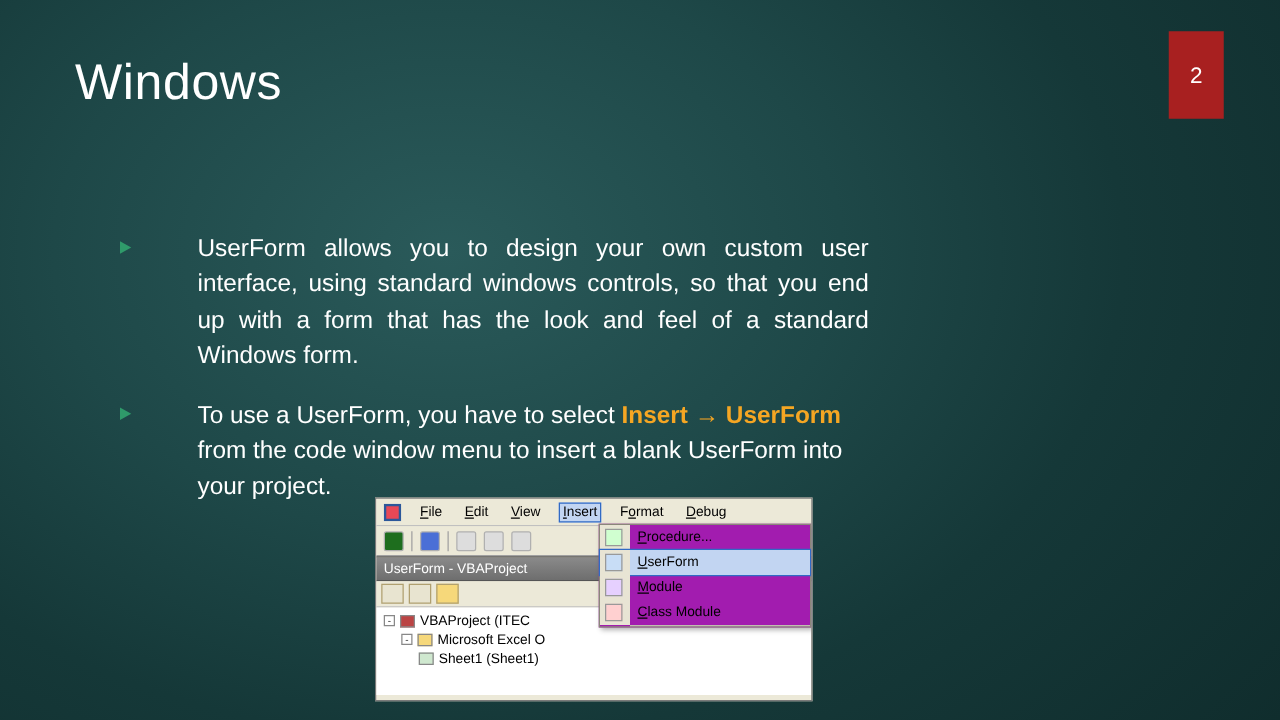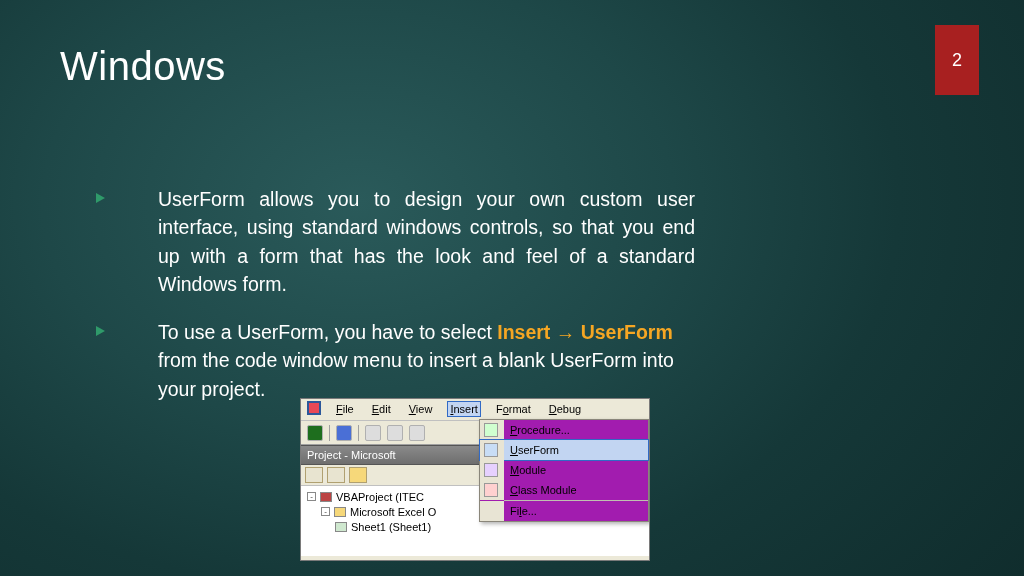--- a/index.html
+++ b/index.html
@@ -68,21 +68,21 @@
       height: 163px;
       background: #ece9d8;
       border: 1px solid #7a7a7a;
       font-family: Tahoma, Arial, sans-serif;
       font-size: 11px;
       color: #000;
       overflow: hidden;
     }
     .menubar {
       display: flex;
-      align-items: flex-start;
+      align-items: center;
       gap: 12px;
       padding: 2px 6px;
       background: #ece9d8;
       border-bottom: 1px solid #c0c0c0;
       height: 22px;
     }
     .appicon { width: 14px; height: 14px; flex: 0 0 auto; }
     .menuitem { padding: 2px 3px; cursor: default; }
     .menuitem u { text-decoration: underline; }
     .menuitem.open { background: #c2d5f2; border: 1px solid #316ac5; padding: 1px 2px; }
@@ -219,21 +219,21 @@
     <div class="toolbar">
       <span class="toolbtn x"></span>
       <span class="tool-sep"></span>
       <span class="toolbtn s"></span>
       <span class="tool-sep"></span>
       <span class="toolbtn"></span>
       <span class="toolbtn"></span>
       <span class="toolbtn"></span>
     </div>
 
-    <div class="pane-title">Project - Microsoft</div>
+    <div class="pane-title">UserForm - VBAProject</div>
 
     <div class="mini-toolbar">
       <span class="mb"></span>
       <span class="mb"></span>
       <span class="mb folder"></span>
     </div>
 
     <div class="tree">
       <div class="tree-row">
         <span class="expander">-</span>
@@ -262,20 +262,17 @@
       </div>
       <div class="dd-item">
         <span class="icon mod"></span>
         <span><u>M</u>odule</span>
       </div>
       <div class="dd-item">
         <span class="icon cls"></span>
         <span><u>C</u>lass Module</span>
       </div>
       <div class="dd-sep"></div>
-      <div class="dd-item">
-        <span>Fi<u>l</u>e...</span>
-      </div>
     </div>
 
   </div>
 
 </div>
 
 </body></html>

